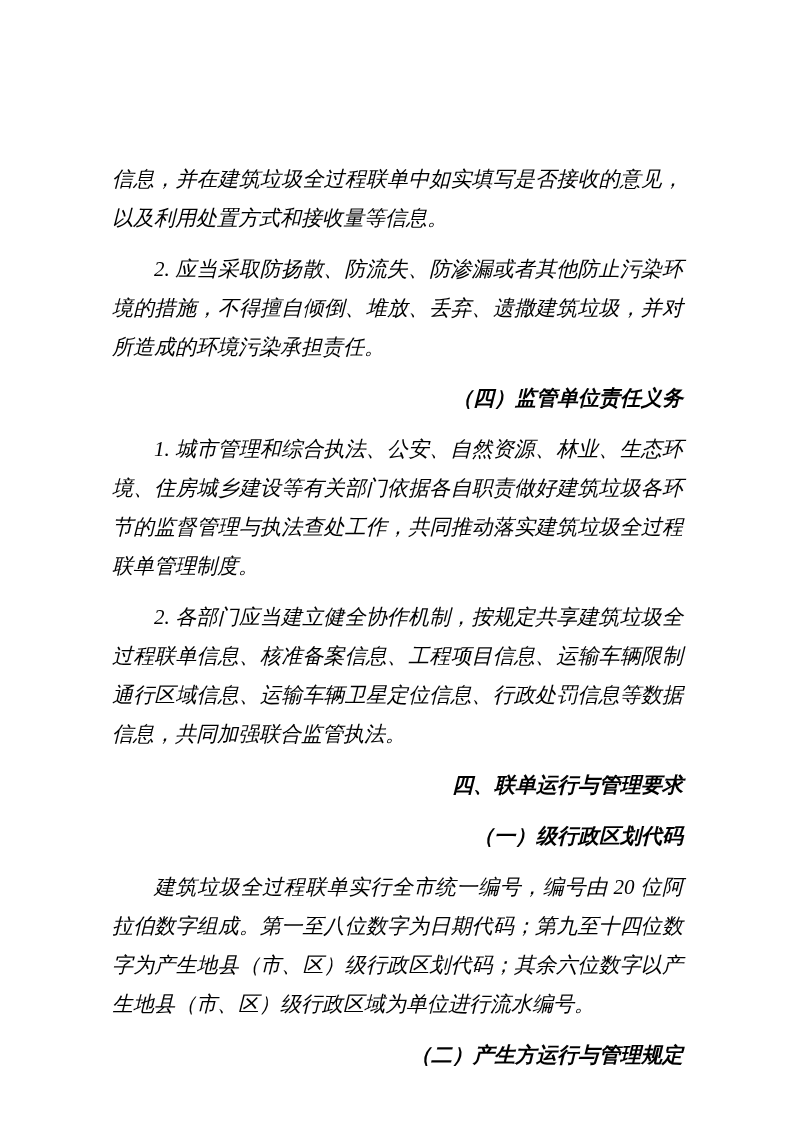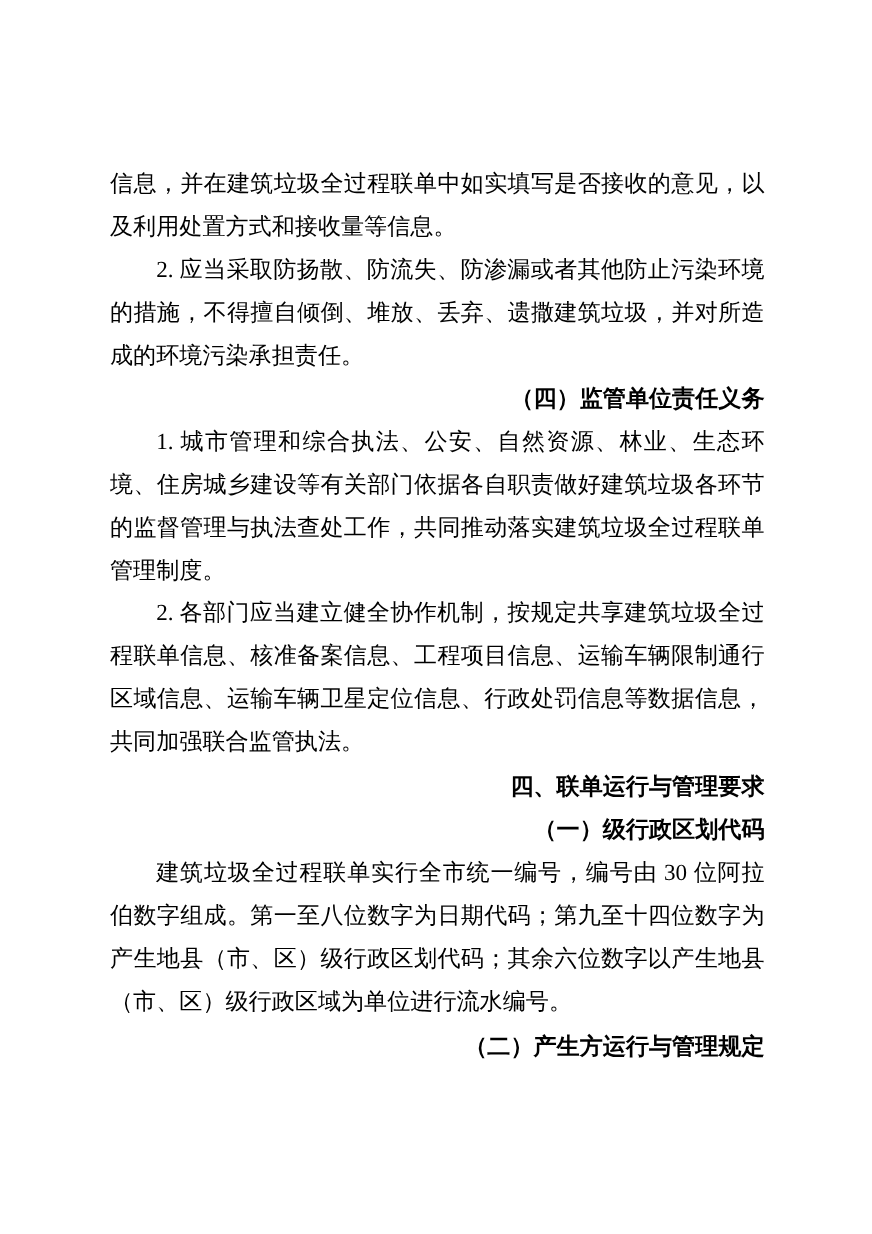--- a/index.html
+++ b/index.html
@@ -19,22 +19,23 @@
   }
   .doc-body {
     width: 595px;
     color: #000000;
     font-family: "Liberation Serif", "DejaVu Serif", serif;
     font-size: 21px;
     line-height: 39px;
     text-align: justify;
   }
   .doc-body p {
-    margin: 0;
+    margin: 12px;
     padding: 0;
+    font-style: italic;
   }
   p.indent {
     text-indent: 42px;
   }
   p.heading {
     font-weight: bold;
     font-family: "DejaVu Sans", "Liberation Sans", sans-serif;
     text-align: right;
   }
   p.heading.sp-before {
@@ -54,18 +55,18 @@
     <p class="heading indent">（四）监管单位责任义务</p>
 
     <p class="body indent">1. 城市管理和综合执法、公安、自然资源、林业、生态环境、住房城乡建设等有关部门依据各自职责做好建筑垃圾各环节的监督管理与执法查处工作，共同推动落实建筑垃圾全过程联单管理制度。</p>
 
     <p class="body indent">2. 各部门应当建立健全协作机制，按规定共享建筑垃圾全过程联单信息、核准备案信息、工程项目信息、运输车辆限制通行区域信息、运输车辆卫星定位信息、行政处罚信息等数据信息，共同加强联合监管执法。</p>
 
     <p class="heading indent sp-before">四、联单运行与管理要求</p>
 
     <p class="heading indent">（一）级行政区划代码</p>
 
-    <p class="body indent">建筑垃圾全过程联单实行全市统一编号，编号由 30 位阿拉伯数字组成。第一至八位数字为日期代码；第九至十四位数字为产生地县（市、区）级行政区划代码；其余六位数字以产生地县（市、区）级行政区域为单位进行流水编号。</p>
+    <p class="body indent">建筑垃圾全过程联单实行全市统一编号，编号由 20 位阿拉伯数字组成。第一至八位数字为日期代码；第九至十四位数字为产生地县（市、区）级行政区划代码；其余六位数字以产生地县（市、区）级行政区域为单位进行流水编号。</p>
 
     <p class="heading indent sp-before">（二）产生方运行与管理规定</p>
 
   </div>
 </div>
 
 </body></html>

